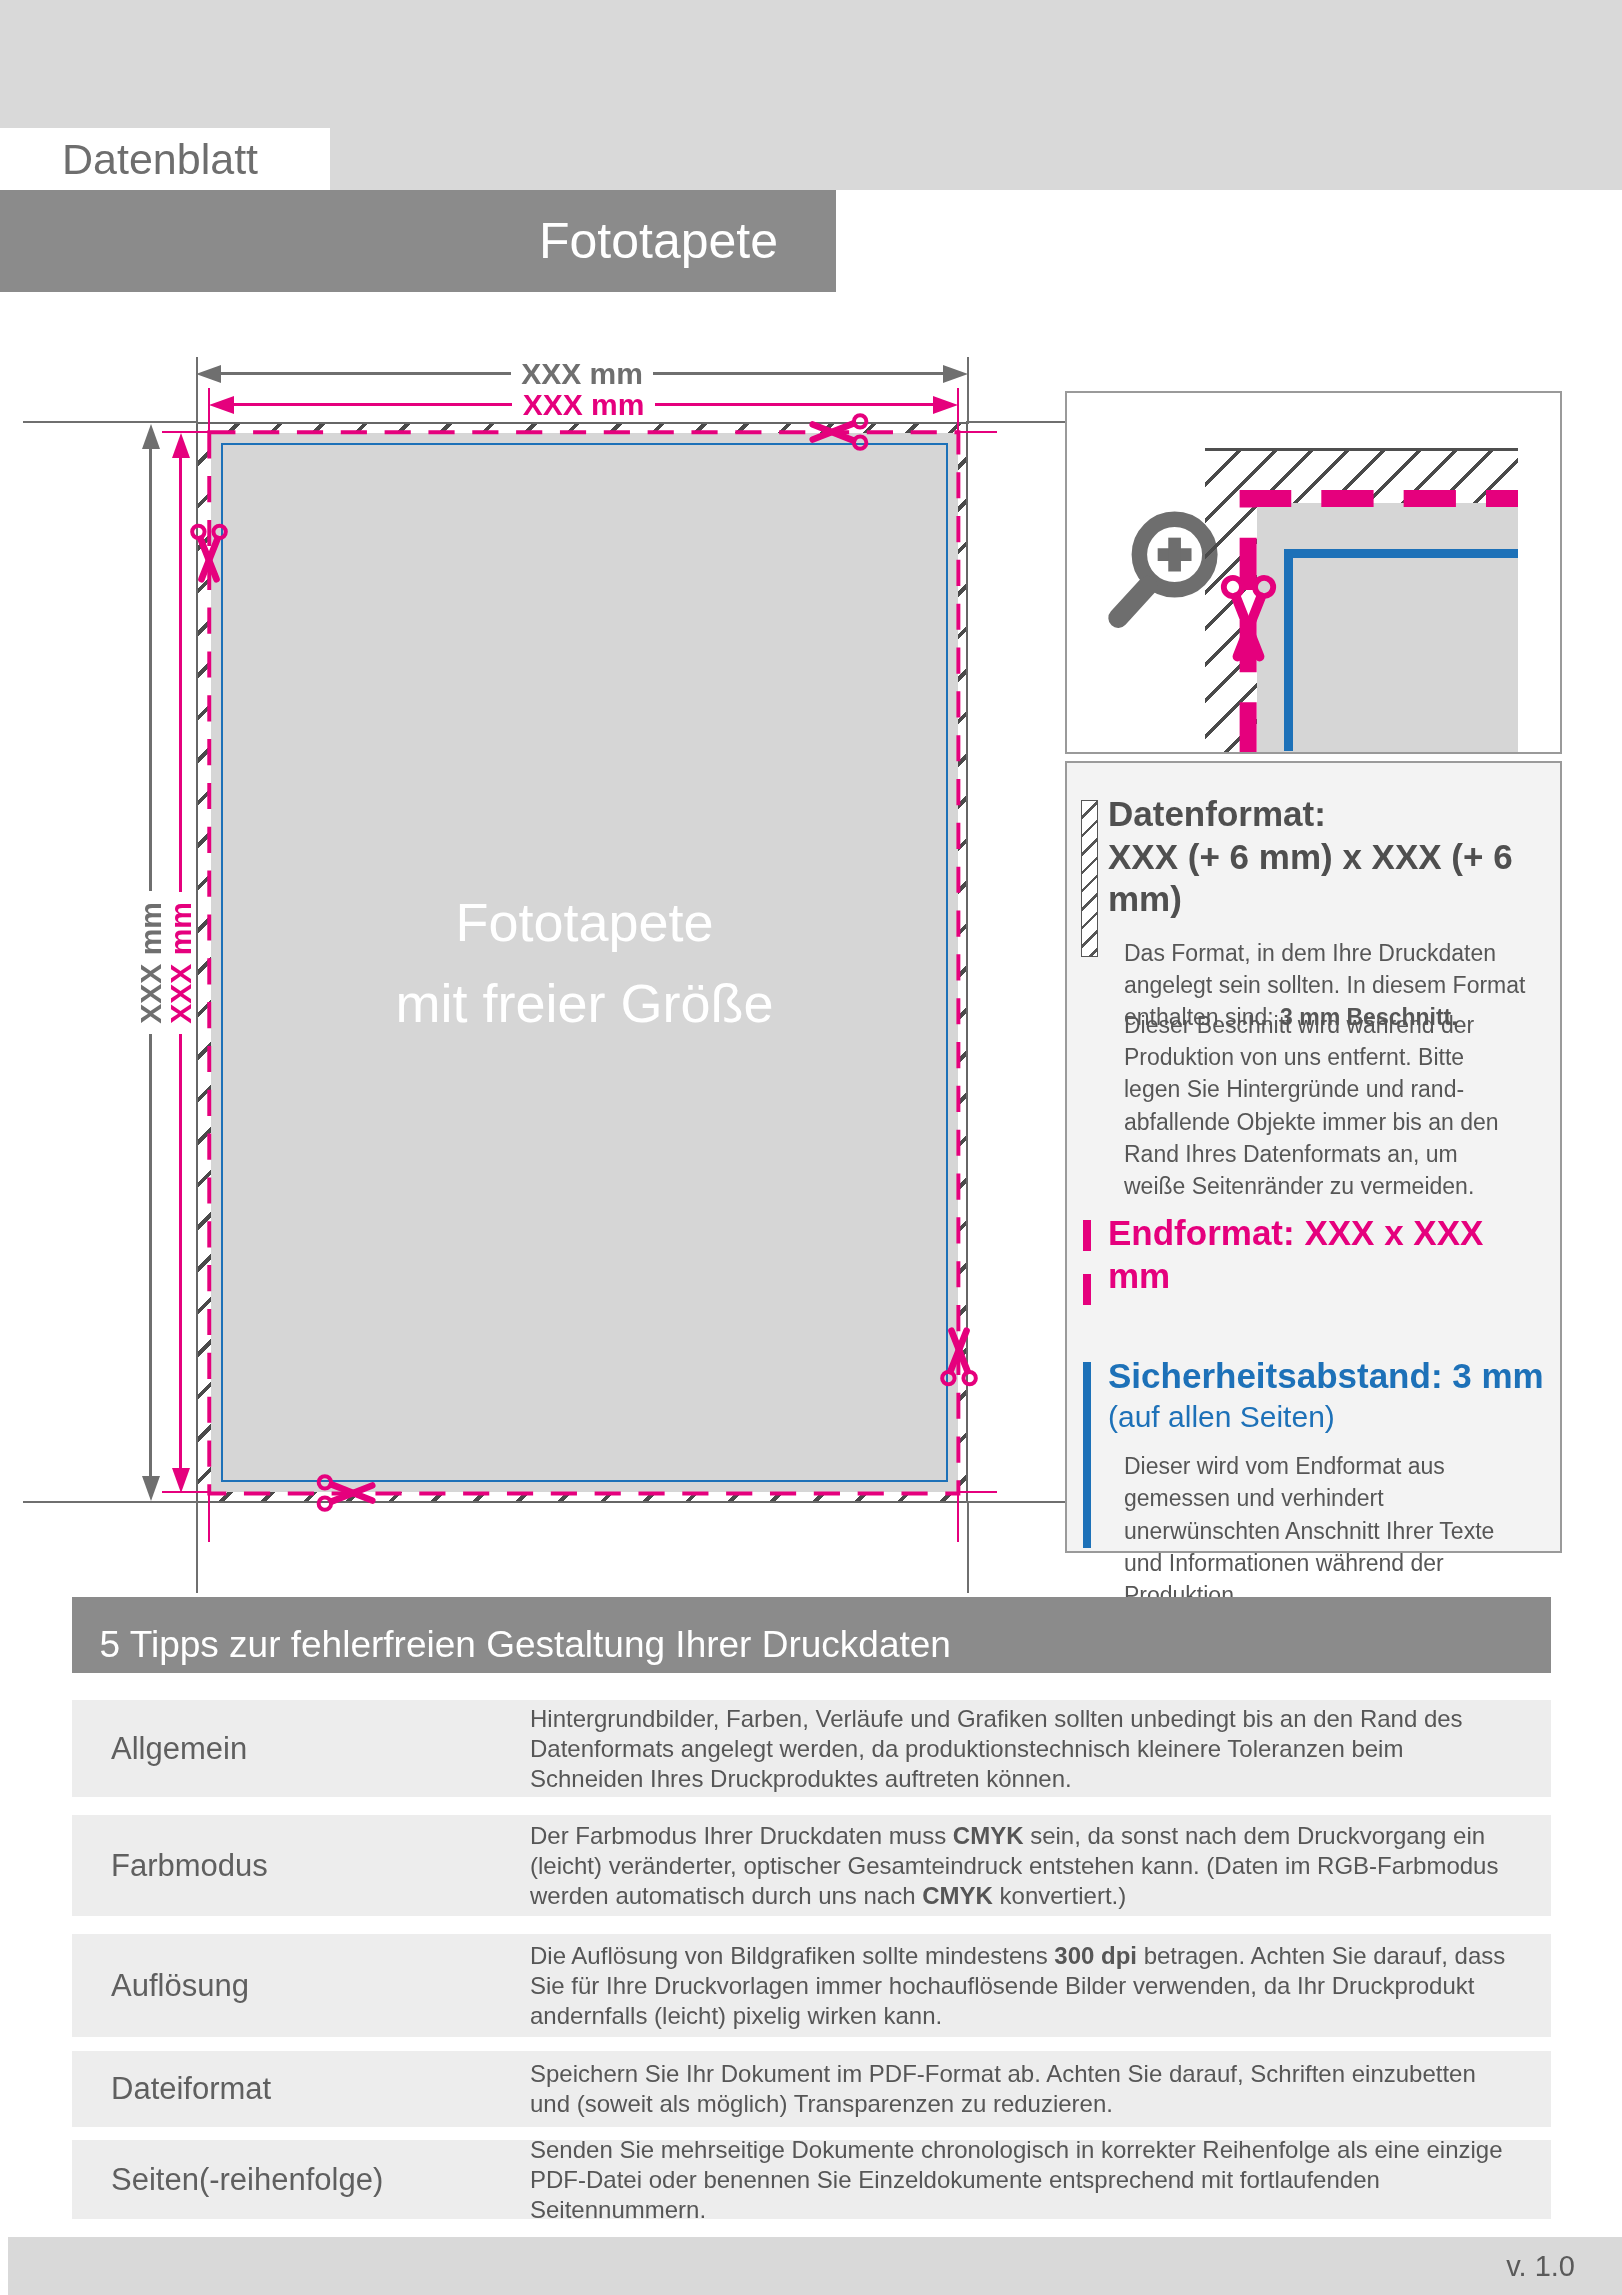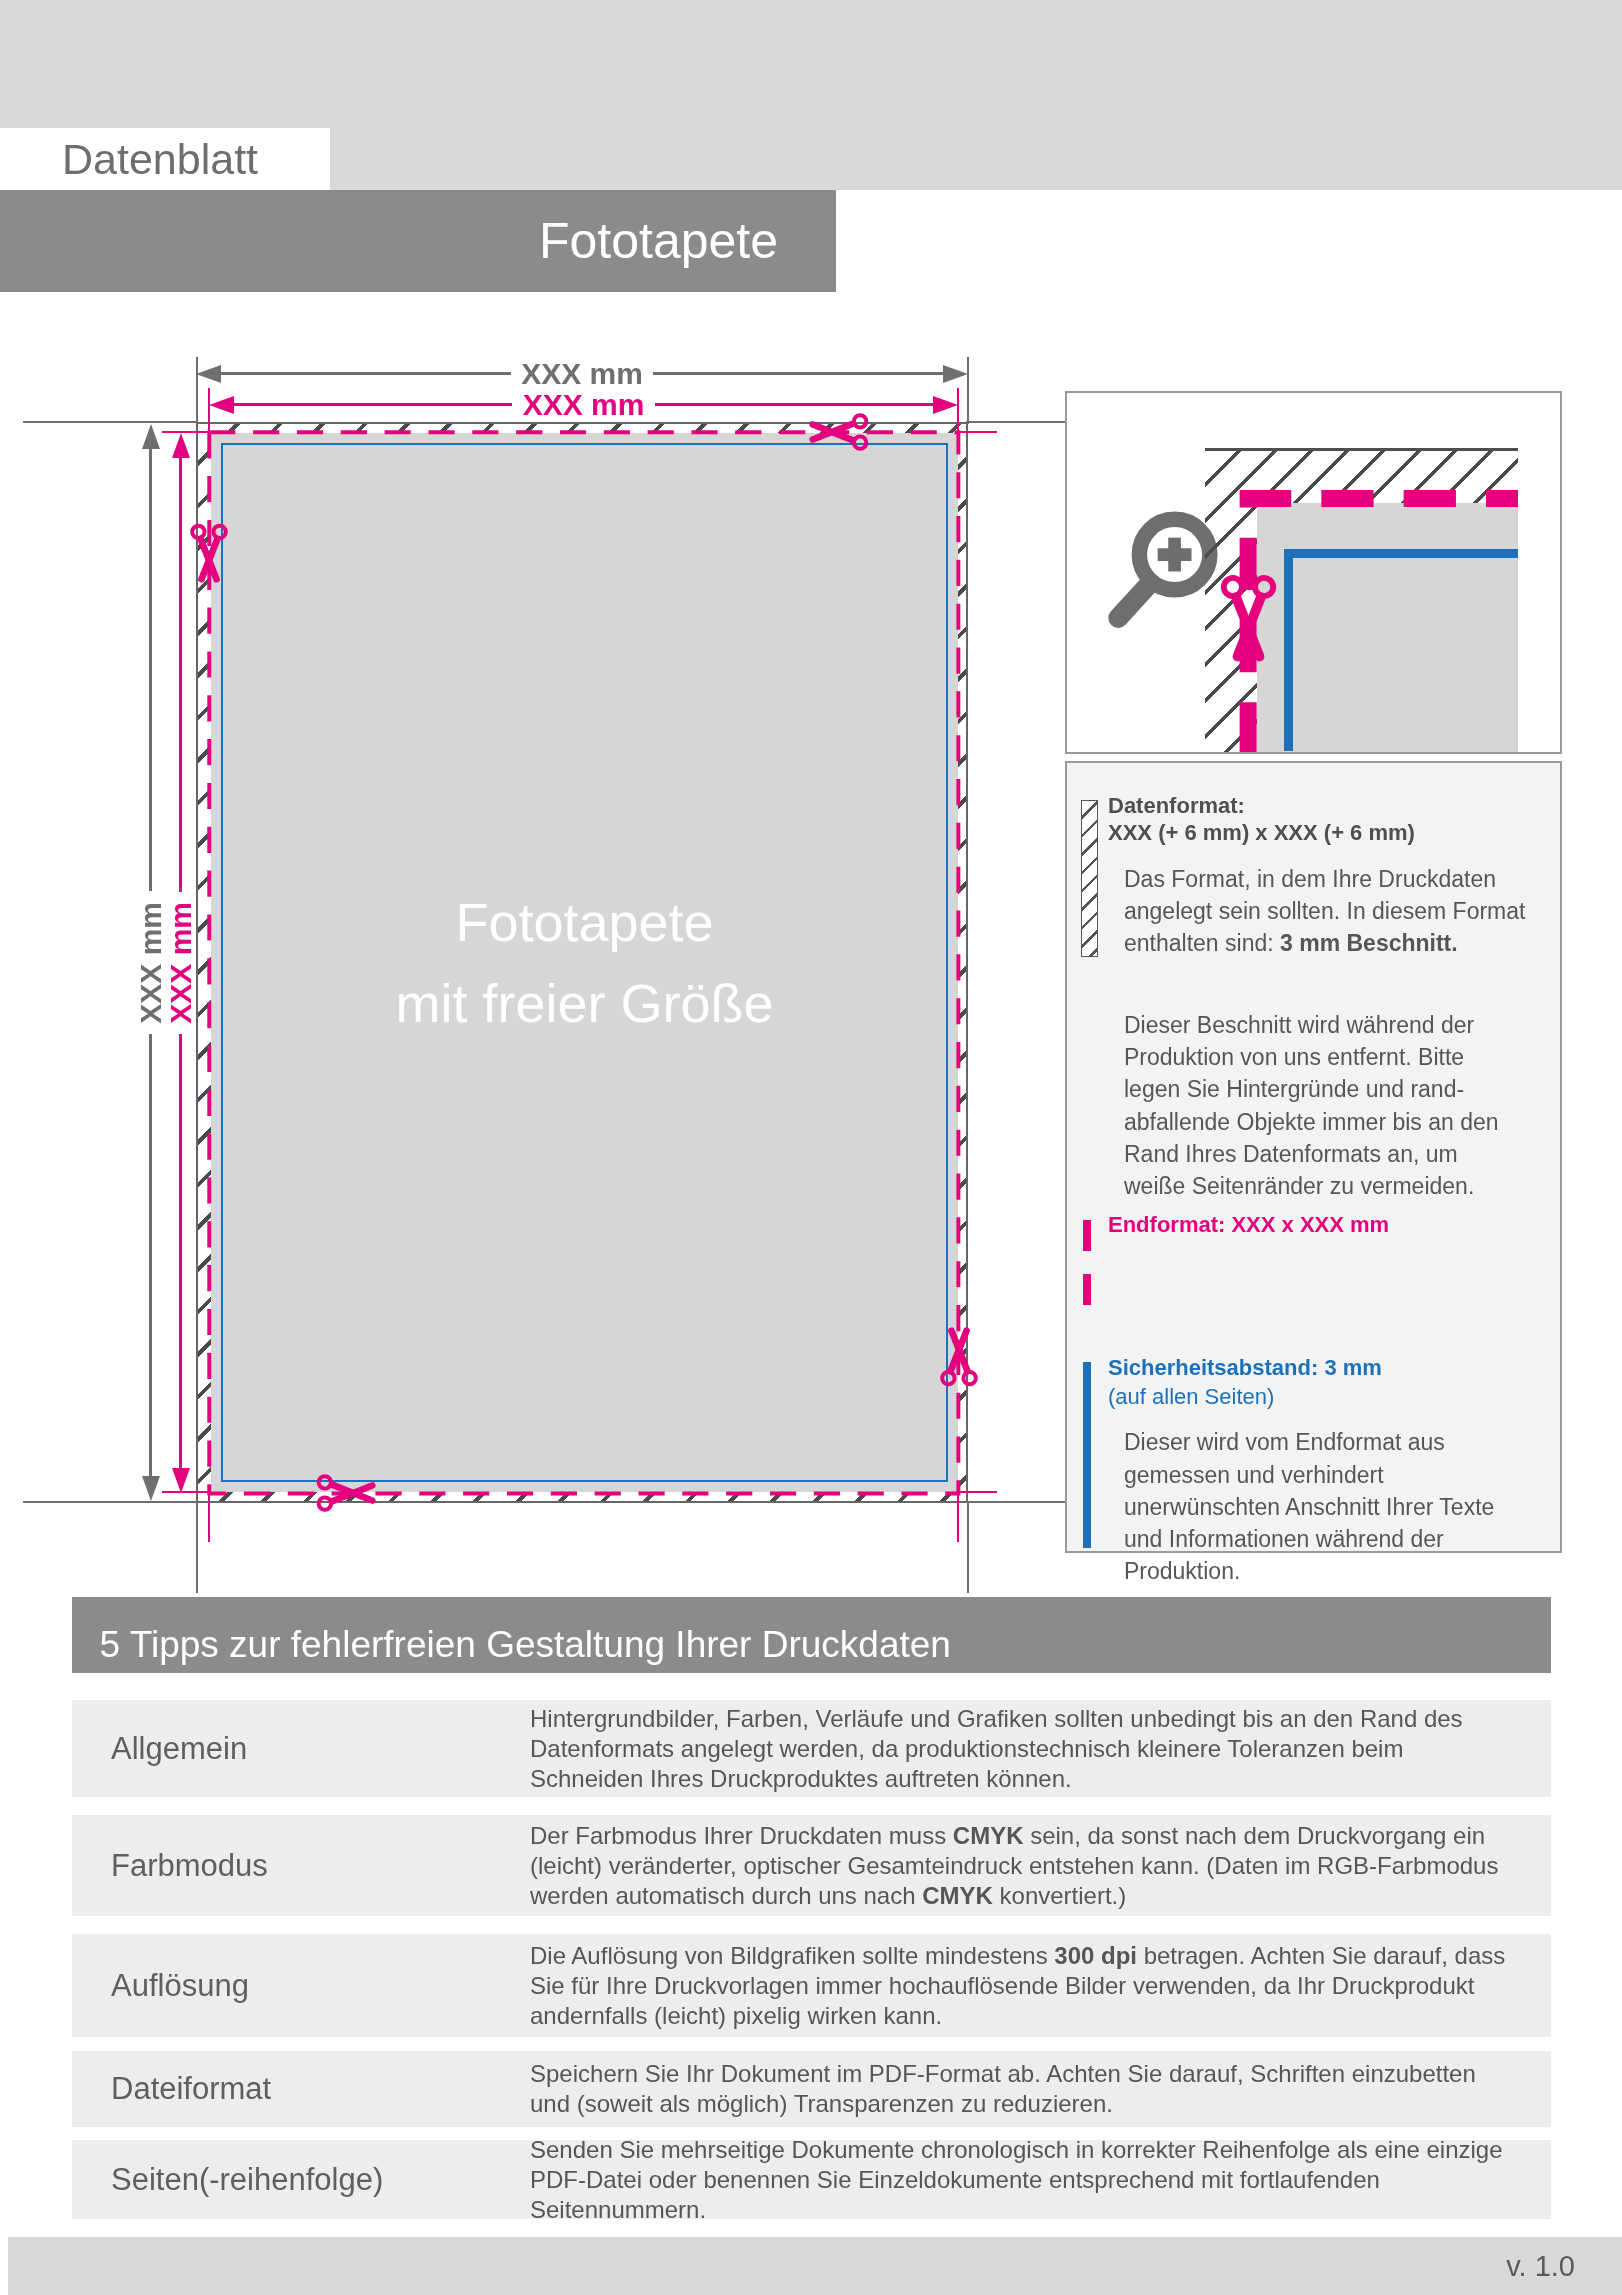--- a/index.html
+++ b/index.html
@@ -44,21 +44,21 @@
 
   
   .inset-box{left:1065px;top:391px;width:497px;height:363px;background:#ffffff;border:2px solid #9a9a9a;box-sizing:border-box;}
   .illu{left:138px;top:55px;width:313px;height:304px;border-top:3.3px solid #4f4f4f;box-sizing:border-box;background:
         repeating-linear-gradient(135deg, rgba(0,0,0,0) 0 22px, #4a4a4a 22px 25.5px);overflow:hidden;}
   .illu-gray{left:52px;top:52px;width:262px;height:251px;background:#d6d6d6;}
   .illu-blue-v{left:79px;top:98px;width:9.2px;height:202px;background:#1d71b8;}
   .illu-blue-h{left:79px;top:98px;width:235px;height:9.2px;background:#1d71b8;}
 
   .info-box{left:1065px;top:761px;width:497px;height:792px;background:#f3f3f3;border:2px solid #9a9a9a;box-sizing:border-box;}
-  .info-box h3{margin:0;font-size:22px;font-weight:bold;color:#4f4f4f;line-height:1.22;}
+  .info-box h3{margin:0;font-size:35px;font-weight:bold;color:#4f4f4f;line-height:1.22;}
   .info-box p{margin:16px;font-size:23px;line-height:1.4;color:#565656;}
   .hatch-icon{left:14.4px;top:37px;width:17px;height:157px;box-sizing:border-box;border:1.3px solid #555;background:
         repeating-linear-gradient(135deg, #ffffff 0 10.5px, #555 10.5px 13px);}
   .dash-icon{left:15.7px;top:457px;width:8.5px;height:85px;background:
         repeating-linear-gradient(180deg, #e5007d 0 31px, rgba(0,0,0,0) 31px 54px);}
   .bar-icon{left:15.7px;top:599px;width:8.5px;height:186px;background:#1d71b8;}
 
   
   .tips-bar{left:72px;top:1597px;width:1479px;height:76px;background:#8b8b8b;}
   .tips-bar div{line-height:96px;padding-left:27.5px;font-size:37px;color:#ffffff;}
@@ -197,21 +197,21 @@
     <div class="abs" style="left:41px;top:230px;width:432px;">
       <p>Dieser Beschnitt wird während der Produktion von uns entfernt. Bitte legen Sie Hintergründe und rand-abfallende Objekte immer bis an den Rand Ihres Datenformats an, um weiße Seitenränder zu vermeiden.</p>
     </div>
     <div class="abs dash-icon"></div>
     <div class="abs" style="left:41px;top:449px;width:438px;">
       <h3 class="pink-ink" style="color:#e5007d;margin-bottom:6.5px;">Endformat: XXX x XXX mm</h3>
     </div>
     <div class="abs bar-icon"></div>
     <div class="abs" style="left:41px;top:592px;width:438px;">
       <h3 style="color:#1d71b8;">Sicherheitsabstand: 3 mm</h3>
-      <div style="color:#1d71b8;font-size:22px;margin:2.6px 0 7.9px;">(auf allen Seiten)</div>
+      <div style="color:#1d71b8;font-size:30px;margin:2.6px 0 7.9px;">(auf allen Seiten)</div>
       <p>Dieser wird vom Endformat aus gemessen und verhindert unerwünschten Anschnitt Ihrer Texte und Informationen während der Produktion.</p>
     </div>
   </div>
 
   <div class="abs tips-bar">
     <div>5 Tipps zur fehlerfreien Gestaltung Ihrer Druckdaten</div>
   </div>
 
   <div class="abs tip-row" style="top:1700px;height:97px;">
     <div class="row-label">Allgemein</div>

